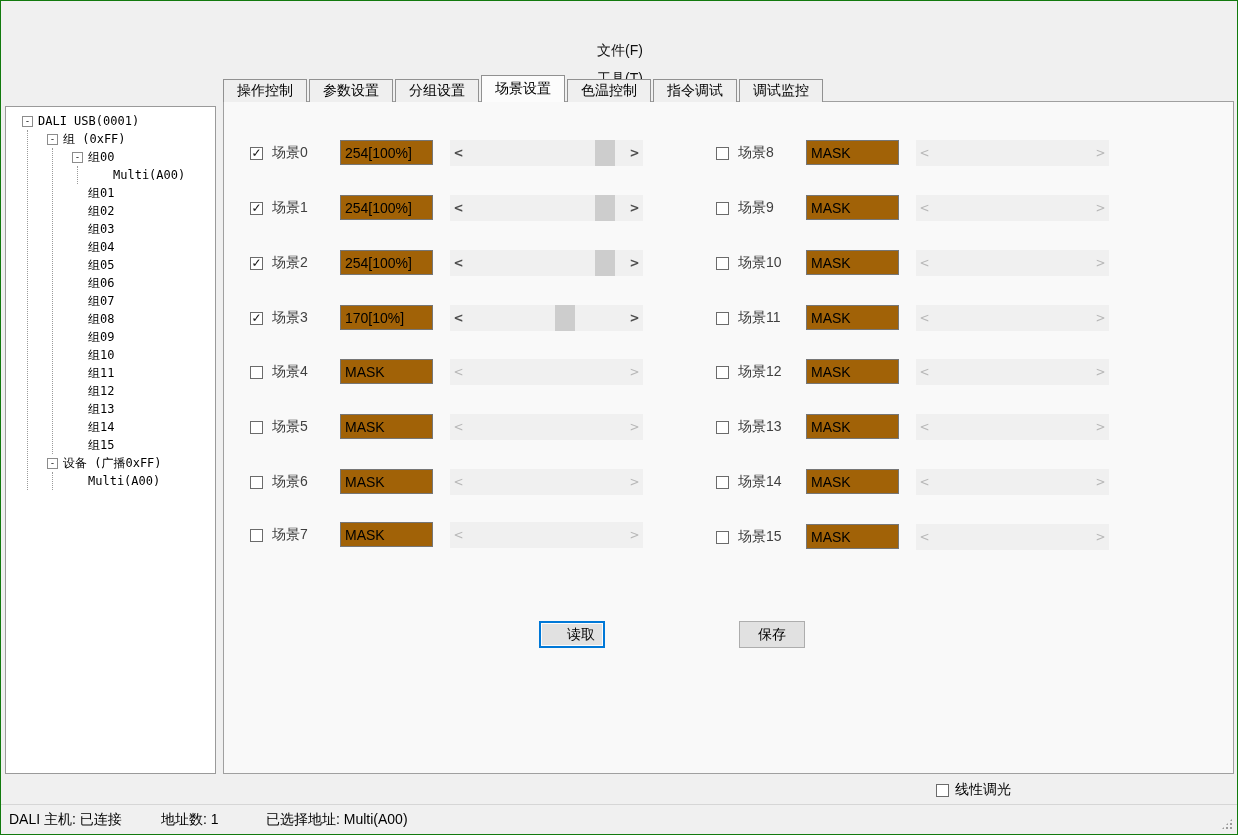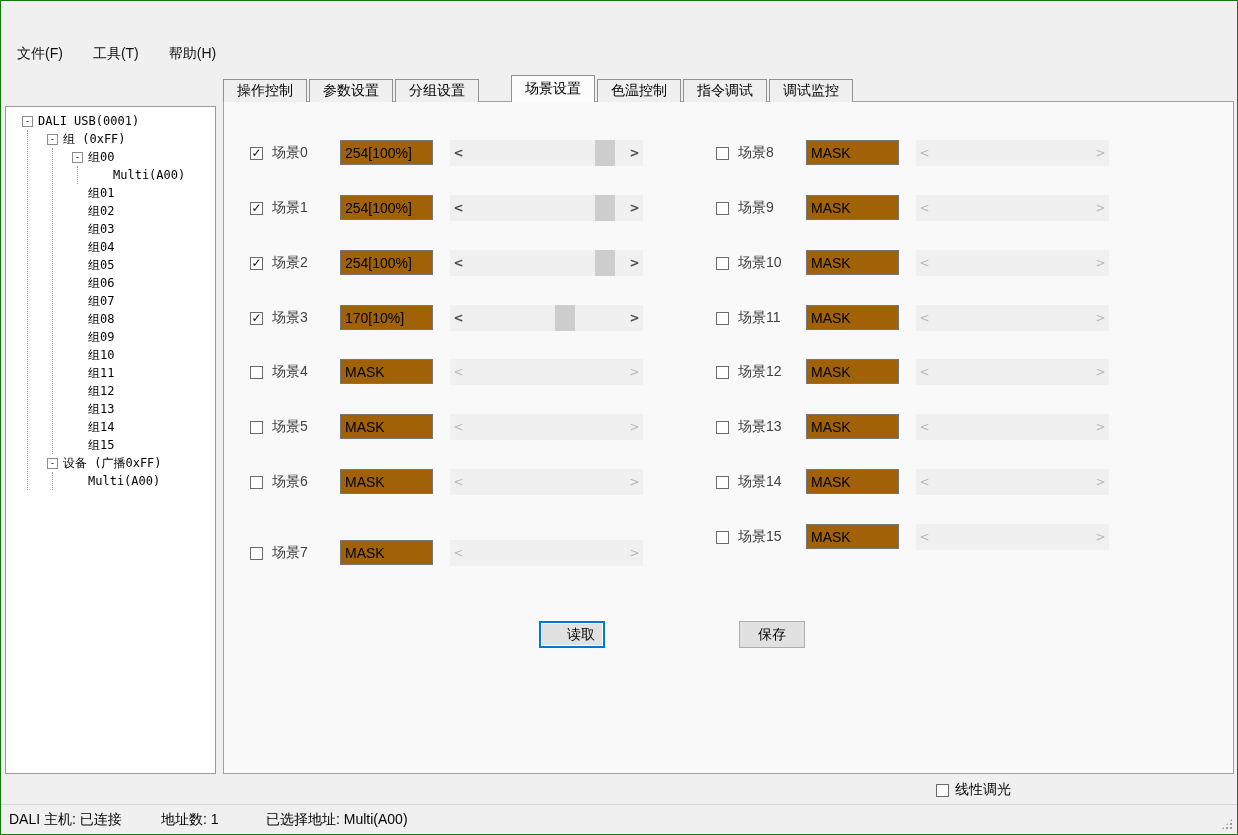--- a/index.html
+++ b/index.html
@@ -13,37 +13,37 @@
   .win-controls{margin-left:auto;display:flex;height:100%;}
   .win-btn{width:55px;height:100%;display:flex;align-items:center;justify-content:center;cursor:default;}
   .glyph-min{width:11px;height:1px;background:#fff;}
   .glyph-max{width:10px;height:10px;border:1px solid #fff;box-sizing:border-box;}
   .glyph-close{position:relative;width:14px;height:14px;}
   .glyph-close::before,.glyph-close::after{content:"";position:absolute;left:0;top:6px;width:14px;height:1px;background:#fff;}
   .glyph-close::before{transform:rotate(45deg);}
   .glyph-close::after{transform:rotate(-45deg);}
 
   
-  .menubar{position:absolute;left:0;top:36px;right:0;height:34px;display:flex;align-items:center;font-size:14px;color:#111;}
+  .menubar{position:absolute;left:0;top:36px;right:0;height:34px;display:flex;align-items:center;font-size:14px;color:#111;flex-direction:column;}
   .menu-item{padding:5px 14px;margin-left:2px;}
 
   
   .tree-panel{position:absolute;left:4px;top:105px;width:211px;height:668px;background:#fff;border:1px solid #9a9a9a;box-sizing:border-box;overflow:hidden;font-family:"DejaVu Sans Mono",monospace;font-size:12px;color:#000;}
   ul.tree{list-style:none;margin:5px 0 0 0;padding:0;}
   ul.children{list-style:none;margin:0 0 0 21px;padding:0 0 0 3px;border-left:1px dotted #9a9a9a;}
   ul.children:empty{display:none;}
   .trow{height:18px;display:flex;align-items:center;padding-left:16px;white-space:nowrap;}
   .expander{width:11px;height:11px;border:1px solid #8c8c8c;background:#fff;display:inline-flex;align-items:center;justify-content:center;font-size:9px;line-height:9px;color:#000;margin-right:5px;flex:none;box-sizing:border-box;}
   .expander.hidden{visibility:hidden;}
   .tlabel{white-space:nowrap;}
 
   
   .tab-strip{position:absolute;left:222px;top:74px;height:27px;display:flex;align-items:flex-end;z-index:3;}
   .tab{height:23px;line-height:21px;padding:0 13px;background:#efefef;border:1px solid #919191;border-bottom:none;margin-right:2px;font-size:14px;box-sizing:border-box;color:#000;}
-  .tab.active{height:27px;line-height:25px;background:#fcfcfc;z-index:4;margin-left:30px;}
+  .tab.active{height:27px;line-height:25px;background:#fcfcfc;z-index:4;}
   .tab-panel{position:absolute;left:222px;top:100px;width:1011px;height:673px;background:#f9f9f9;border:1px solid #a0a0a0;box-sizing:border-box;}
 
   
   .scene-row{position:absolute;height:27px;width:425px;}
   .scene-row.left{left:26px;}
   .scene-row.right{left:492px;}
   .cb{display:inline-block;width:13px;height:13px;border:1px solid #6b6b6b;background:#fff;box-sizing:border-box;font-size:12px;line-height:10px;text-align:center;color:#111;}
   .sc-check{position:absolute;left:0;top:7px;}
   .sc-label{position:absolute;left:22px;top:4px;font-size:14px;color:#404040;white-space:nowrap;}
   .sc-input{position:absolute;left:90px;top:0;width:93px;height:25px;border:1px solid #767676;background:#a16207;font-size:14px;padding:0 4px;box-sizing:border-box;color:#000;font-family:"Liberation Sans",sans-serif;}
@@ -306,21 +306,21 @@
     <span class="sc-label">场景6</span>
     <input class="sc-input" value="MASK" style="">
     <div class="sc-scroll disabled">
       <span class="sc-arrow">&lt;</span>
       <div class="sc-track">
         
       </div>
       <span class="sc-arrow">&gt;</span>
     </div>
   </div>
-        <div class="scene-row left" style="top: 438px; padding-left: 33px;">
+        <div class="scene-row left" style="top: 420px; padding-left: 33px;">
     <span class="cb sc-check"></span>
     <span class="sc-label">场景7</span>
     <input class="sc-input" value="MASK" style="">
     <div class="sc-scroll disabled">
       <span class="sc-arrow">&lt;</span>
       <div class="sc-track">
         
       </div>
       <span class="sc-arrow">&gt;</span>
     </div>

